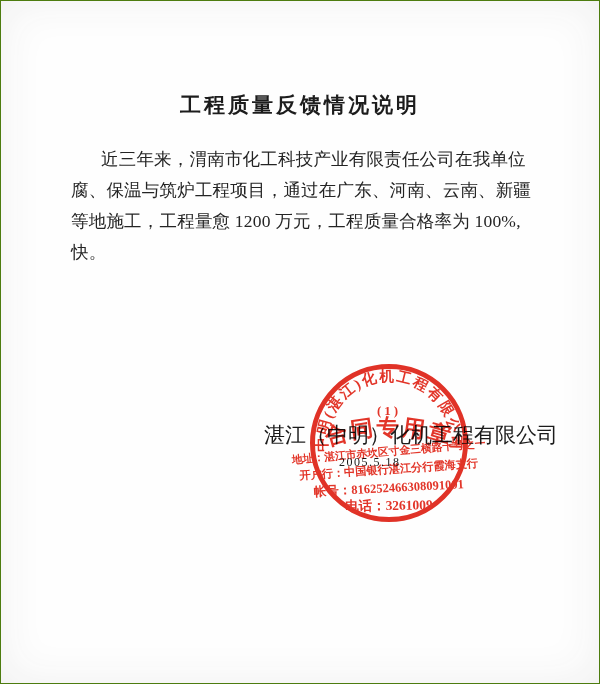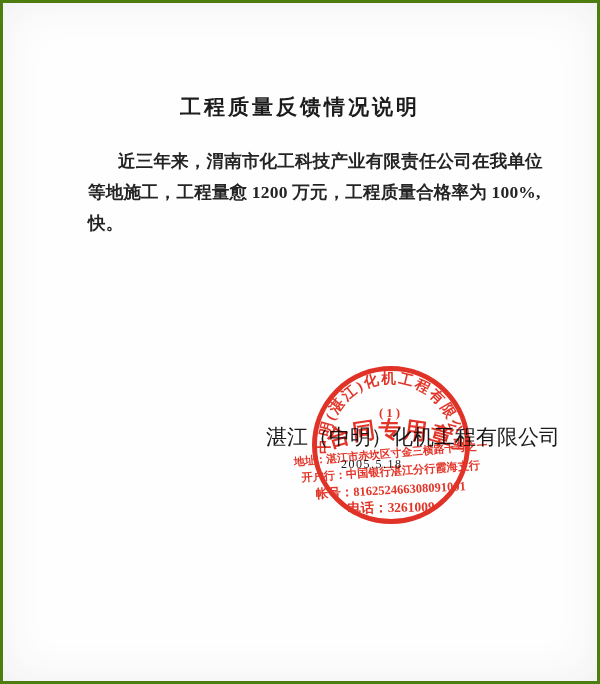--- a/index.html
+++ b/index.html
@@ -2,41 +2,40 @@
 <html><head>
 <meta charset="utf-8">
 <style>
   html,body{margin:0;padding:0;background:#9c9c9c;}
   .page{
     position:relative;
     width:600px;height:684px;
     margin:0 auto;
     background:#fefefe;
     box-sizing:border-box;
-    border:3px solid #4d7c0f;
+    border:1px solid #4d7c0f;
     box-shadow:inset 0 0 46px rgba(60,60,60,.07);
     overflow:hidden;
     font-family:"Liberation Serif", serif;
     color:#262626;
   }
   .doc-title{
     position:absolute;
     top:90px;left:0;right:0;
     text-align:center;
     font-family:"Liberation Sans", sans-serif;
     font-weight:bold;
     font-size:21px;
     letter-spacing:3px;
     color:#1c1c1c;
   }
   .body-text{
     position:absolute;
-    left:85px;top:143px;
+    left:70px;top:143px;
     width:440px;
-    font-weight:bold;
   }
   .body-line{
     height:31px;line-height:31px;
     font-size:17.5px;
     letter-spacing:.2px;
     white-space:nowrap;
     color:#242424;
   }
   .body-line.indent{text-indent:30px;}
   .sig-company{
@@ -68,20 +67,21 @@
 </style>
 </head>
 <body>
 
 <div class="page">
 
   <div class="doc-title">工程质量反馈情况说明</div>
 
   <div class="body-text">
     <div class="body-line indent">近三年来，渭南市化工科技产业有限责任公司在我单位</div>
+    <div class="body-line">腐、保温与筑炉工程项目，通过在广东、河南、云南、新疆</div>
     <div class="body-line">等地施工，工程量愈 1200 万元，工程质量合格率为 100%,</div>
     <div class="body-line">快。</div>
   </div>
 
   <div class="sig-company">湛江（中明）化机工程有限公司</div>
 
   <div class="sig-date">2005.5.18</div>
 
   <svg class="seal-svg" viewBox="0 0 240 180" xmlns="http://www.w3.org/2000/svg">
     <defs>

